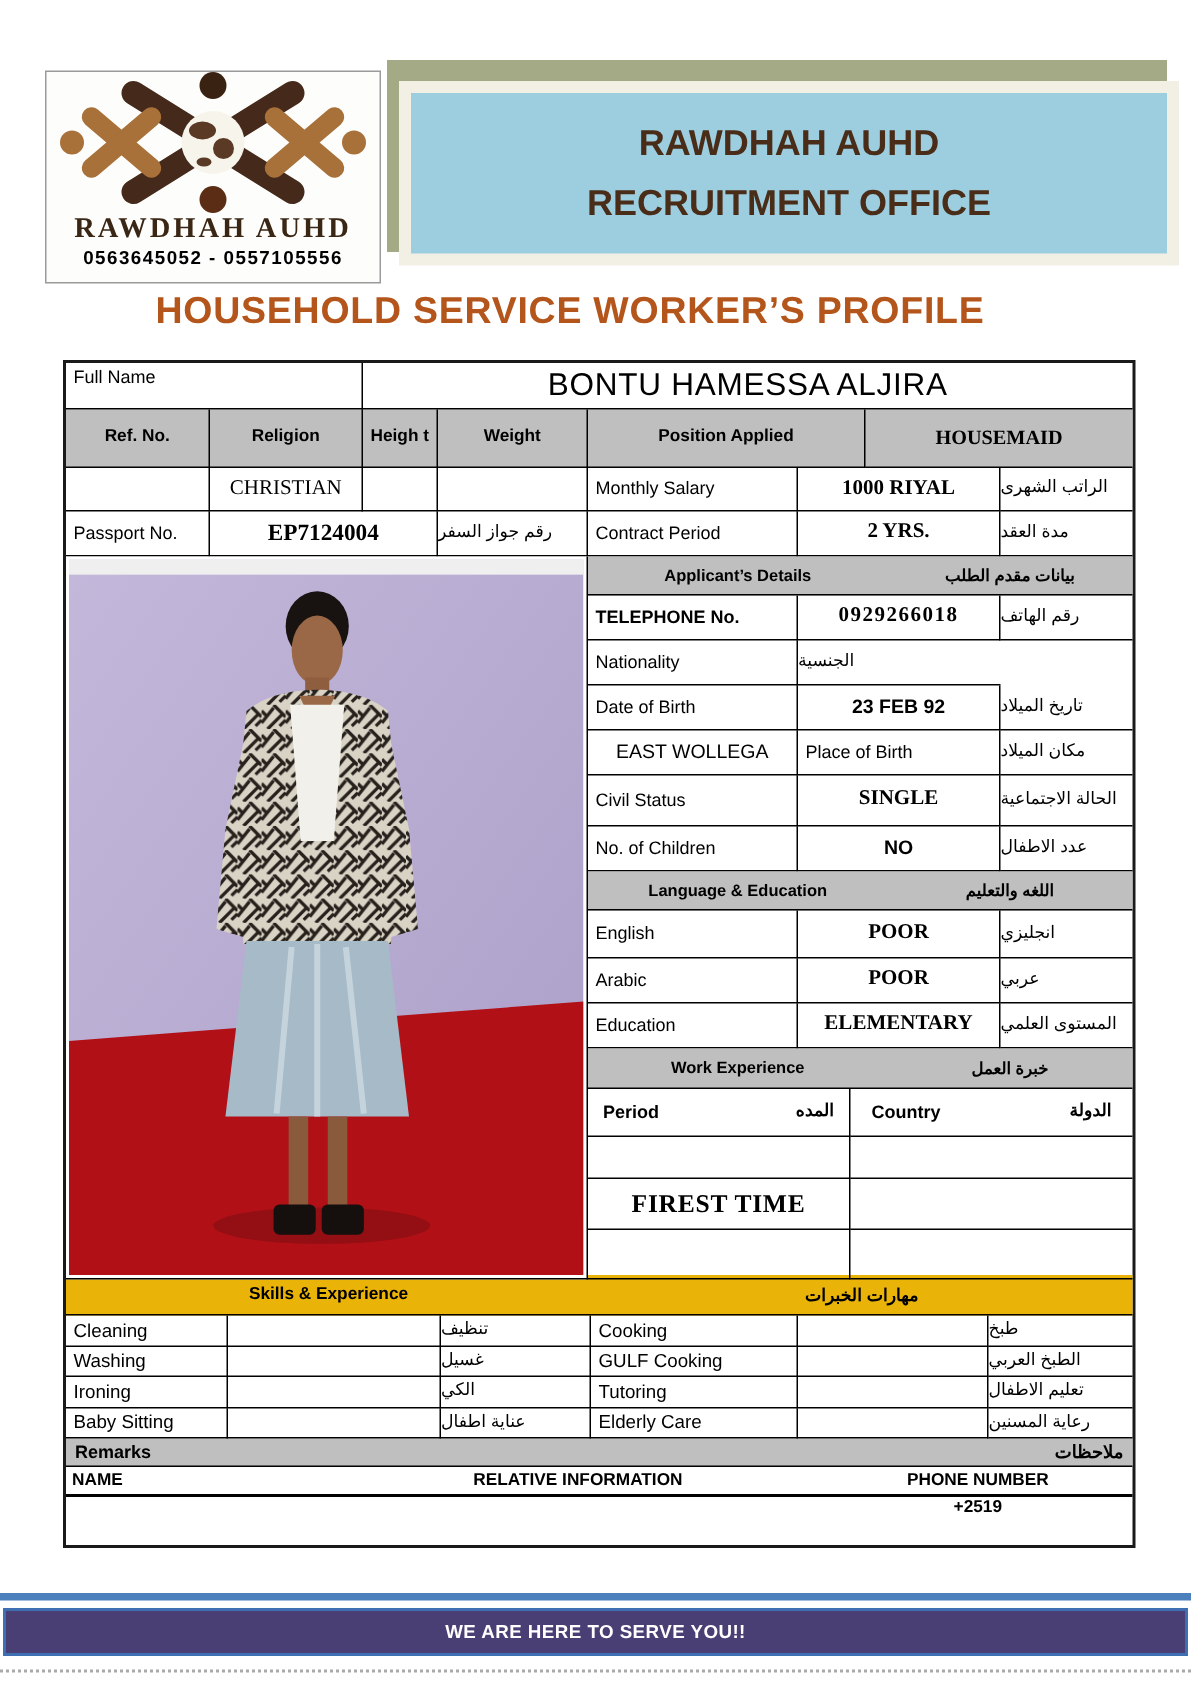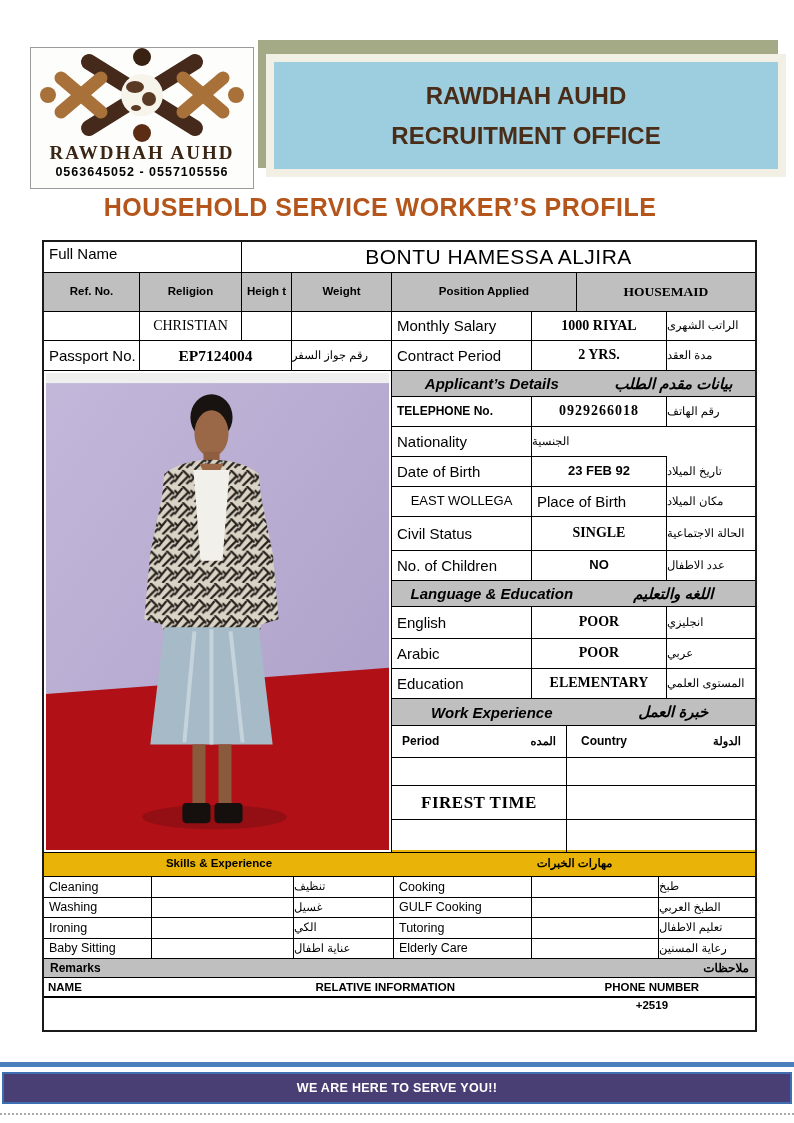--- a/index.html
+++ b/index.html
@@ -29,21 +29,21 @@
              border:2px solid #1a1a1a;box-sizing:content-box;font-size:12px;}
   .row{display:grid;box-sizing:border-box;}
   .cell{border-right:1px solid #000;border-bottom:1px solid #000;box-sizing:border-box;
         display:flex;align-items:center;justify-content:center;overflow:hidden;line-height:1.15;}
   .row .cell:last-child{border-right:none;}
   .cell.al{justify-content:flex-start;padding-left:5px;}
   .cell.ar-cell{justify-content:flex-end;padding-right:6px;direction:rtl;font-size:11.5px;text-align:right;}
   .cell.top{align-items:flex-start;padding-top:3px;}
   .band{display:grid;grid-template-columns:55% 45%;background:#bfbfbf;border-bottom:1px solid #000;
         box-sizing:border-box;font-weight:bold;}
-  .band .bt{display:flex;align-items:center;justify-content:center;font-size:15px;font-style:italic;}
+  .band .bt{display:flex;align-items:center;justify-content:center;font-size:11px;}
   .band .bt.rtl{direction:rtl;}
 
   .r-fullname{grid-template-columns:198px 1fr;height:31px;}
   .r-head{grid-template-columns:96px 102px 50px 100px 185px 1fr;height:39px;background:#bfbfbf;
           font-weight:bold;font-size:11.5px;text-align:center;}
   .r-christian{grid-template-columns:96px 102px 50px 100px 140px 135px 1fr;height:29px;}
   .r-passport{grid-template-columns:96px 152px 100px 140px 135px 1fr;height:30px;}
   .r-middle{grid-template-columns:348px 1fr;height:479px;}
   .photo-cell{border-right:1px solid #000;border-bottom:1px solid #000;box-sizing:border-box;
               padding:2px;background:#fff;}
@@ -71,21 +71,21 @@
 
   
   .v-serif{font-family:"Liberation Serif",serif;font-size:14px;}
   .v-serif-b{font-family:"Liberation Serif",serif;font-weight:bold;font-size:14px;}
   .v-eth{font-family:"Liberation Serif",serif;font-size:18px;}
   .v-ep{font-family:"Liberation Serif",serif;font-weight:bold;font-size:15.5px;}
   .v-sans-b{font-weight:bold;font-size:13px;}
   .v-sans{font-size:13px;}
   .v-name{font-size:21px;letter-spacing:.5px;}
   .v-first{font-family:"Liberation Serif",serif;font-weight:bold;font-size:17px;letter-spacing:.5px;}
-  .lbl{font-size:15px;} .lbl-b{font-weight:bold;font-size:12px;}
+  .lbl{font-size:12px;} .lbl-b{font-weight:bold;font-size:12px;}
   .housemaid{font-family:"Liberation Serif",serif;font-weight:bold;font-size:13.5px;}
 
   
   .footer-bar{position:absolute;left:0;top:1062px;width:794px;height:5px;background:#4b80bd;}
   .footer-box{position:absolute;left:2px;top:1072px;width:790px;height:32px;background:#4a3f75;
               border:2px solid #3f6fb3;box-sizing:border-box;display:flex;align-items:center;
               justify-content:center;color:#fff;font-weight:bold;font-size:12.5px;letter-spacing:.3px;}
   .dotted{position:absolute;left:0;top:1113px;width:794px;border-top:2px dotted #a9a9a9;}
 </style>
 </head>

